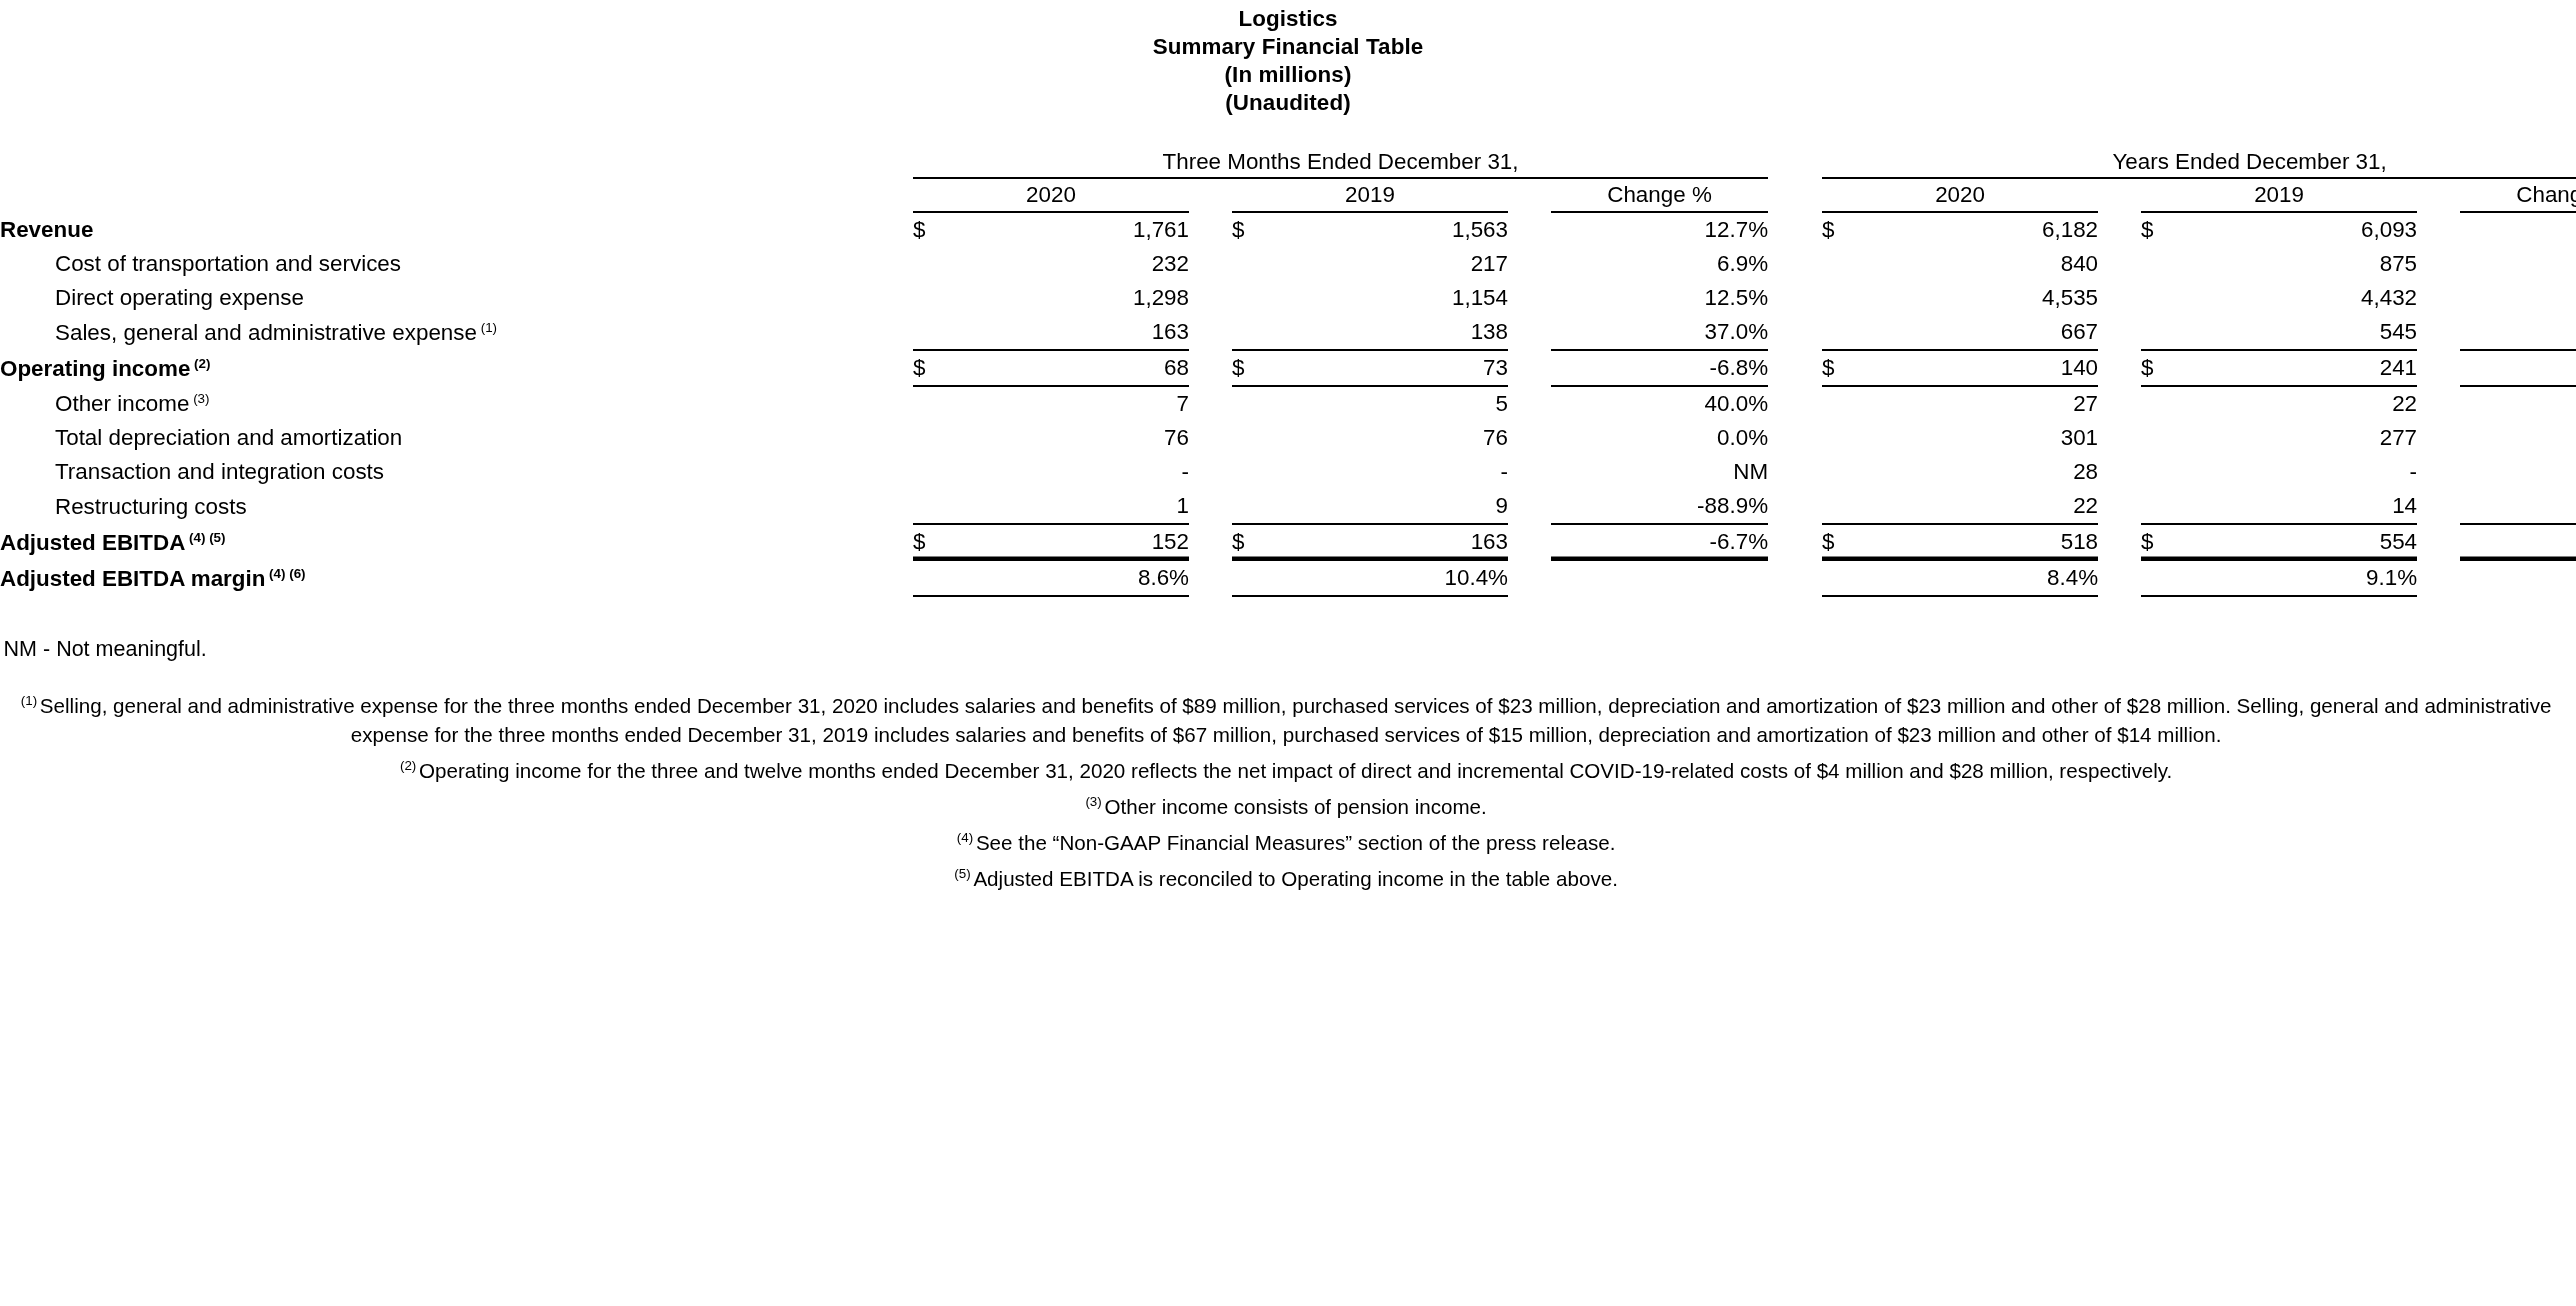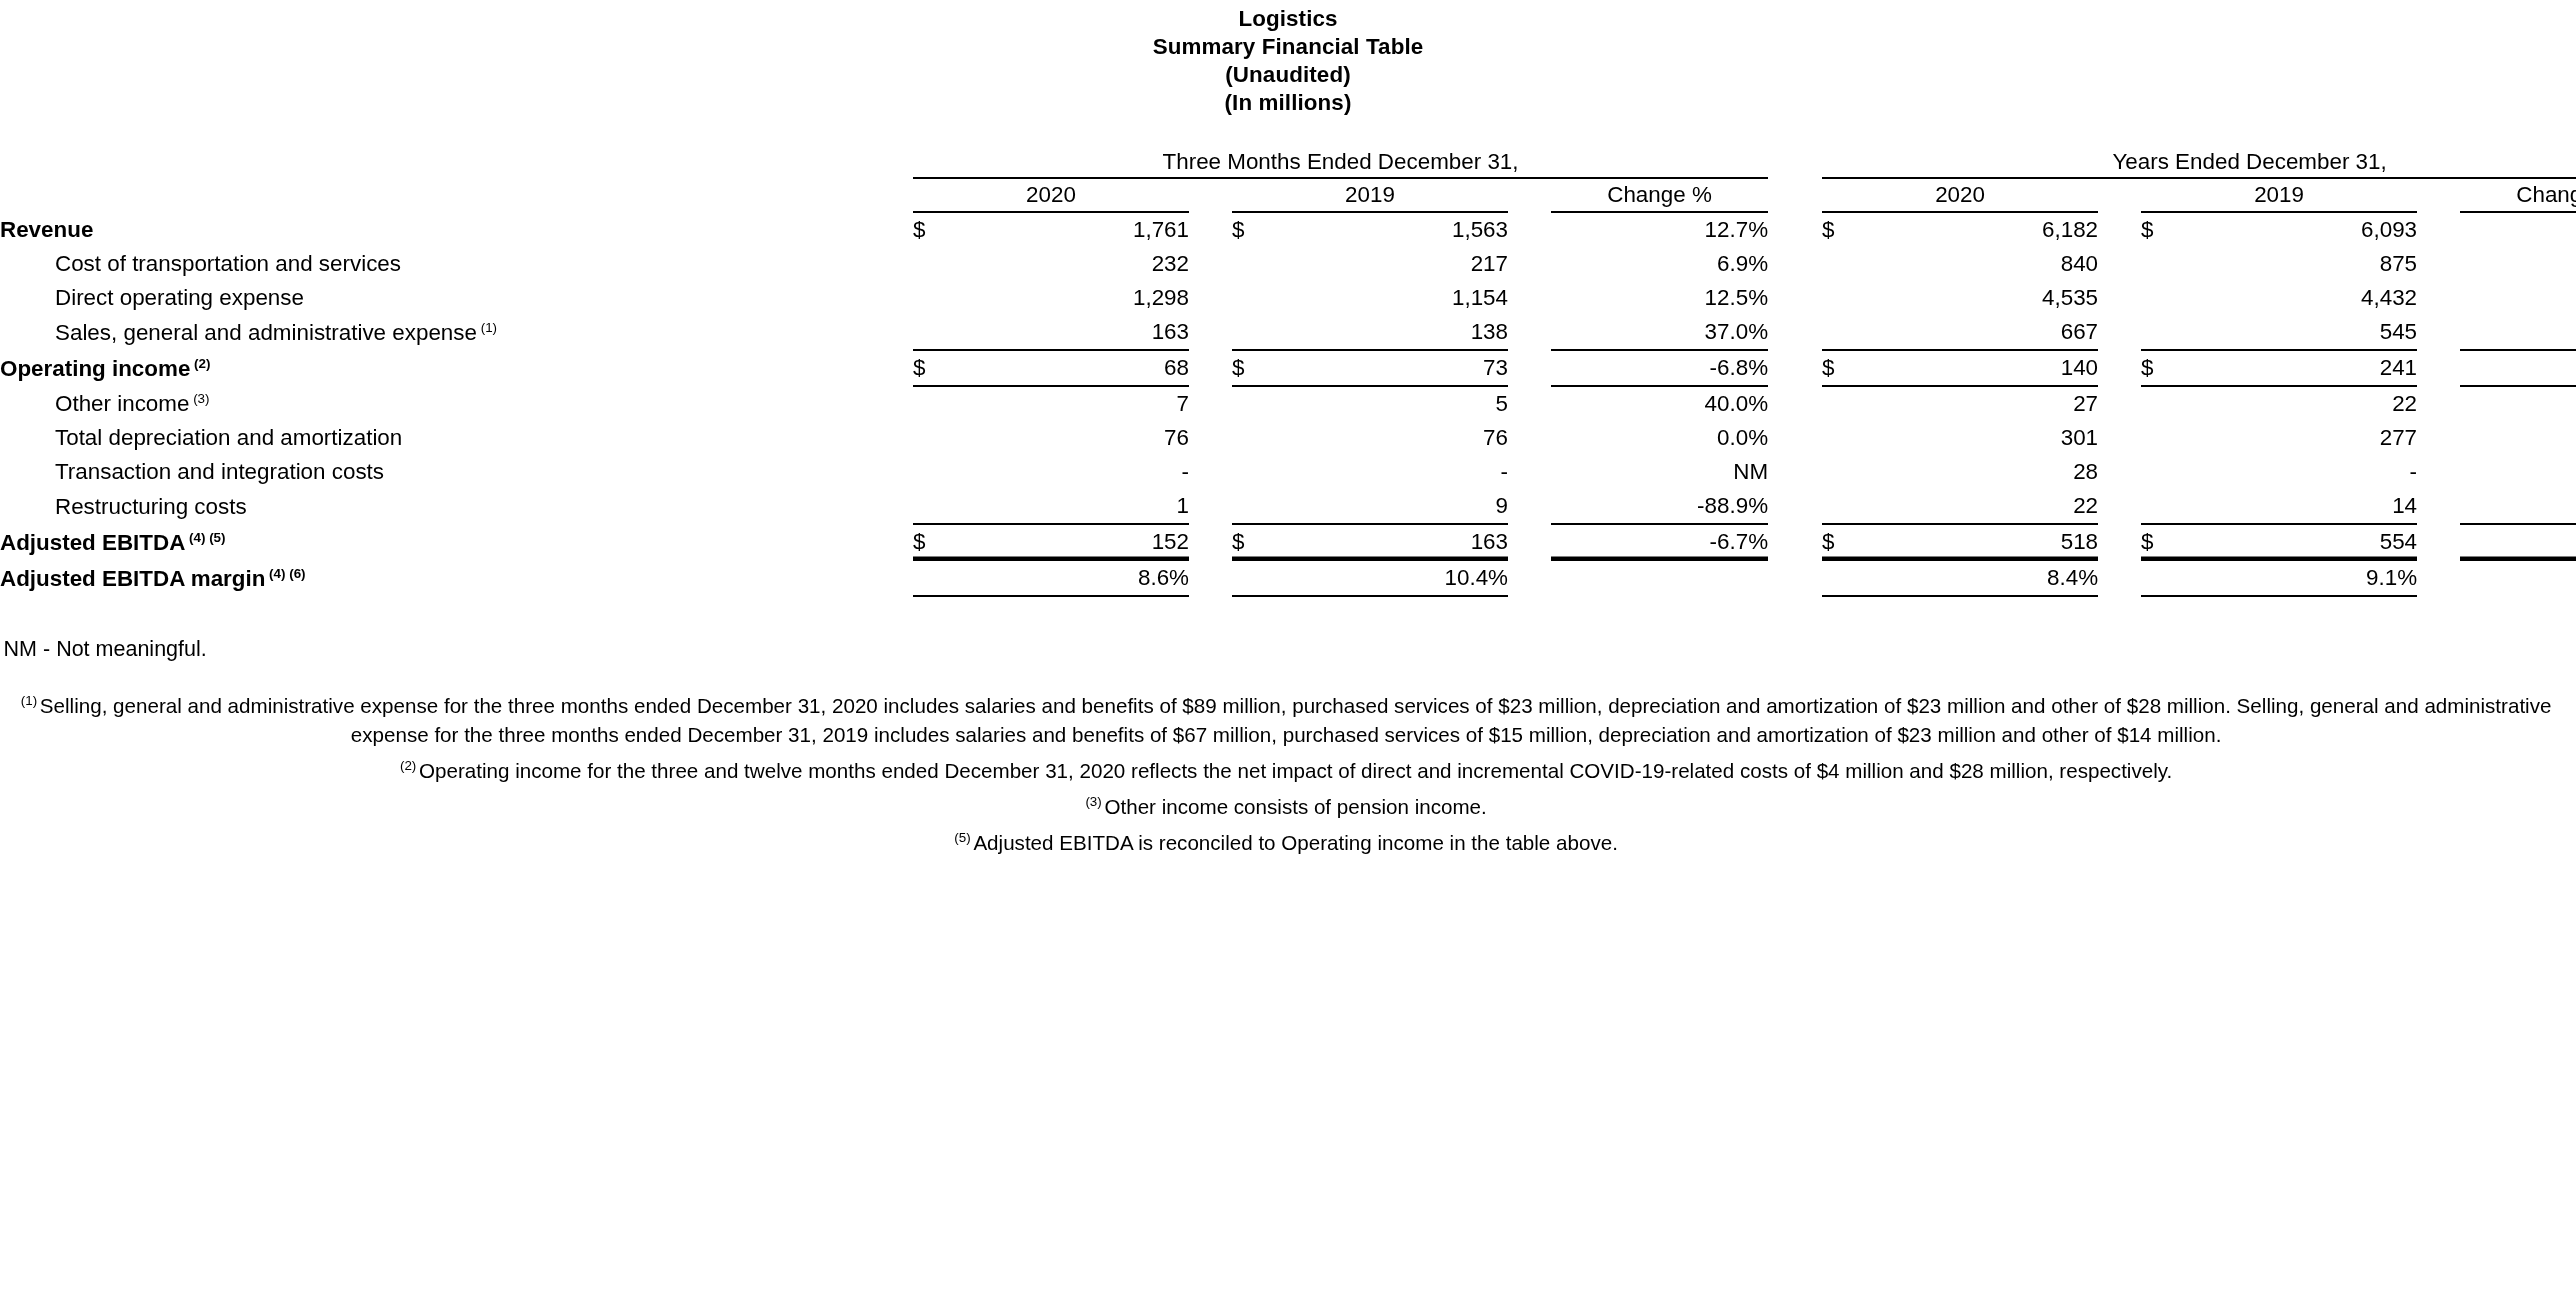--- a/index.html
+++ b/index.html
@@ -134,22 +134,22 @@
     line-height: 0;
     margin-right: 2.7px;
   }
 </style>
 </head>
 <body>
 
 <div class="title-block">
   <div class="title-line">Logistics</div>
   <div class="title-line">Summary Financial Table</div>
+  <div class="title-line">(In millions)</div>
   <div class="title-line">(Unaudited)</div>
-  <div class="title-line">(In millions)</div>
 </div>
 
 <table class="fin-table">
   <colgroup>
     <col class="c-label">
     <col class="c-cur">
       <col class="c-num">
     <col class="c-gap-sm">
     <col class="c-cur">
       <col class="c-num">
@@ -389,16 +389,17 @@
       </tr>
     </tbody>
 </table>
 
 <div class="notes">
   <div class="nm-line">NM - Not meaningful.</div>
   <div id="notes-list">
       <div class="note"><span class="marker">(1)</span><span>Selling, general and administrative expense for the three months ended December 31, 2020 includes salaries and benefits of $89 million, purchased services of $23 million, depreciation and amortization of $23 million and other of $28 million. Selling, general and administrative expense for the three months ended December 31, 2019 includes salaries and benefits of $67 million, purchased services of $15 million, depreciation and amortization of $23 million and other of $14 million.</span></div>
       <div class="note"><span class="marker">(2)</span><span>Operating income for the three and twelve months ended December 31, 2020 reflects the net impact of direct and incremental COVID-19-related costs of $4 million and $28 million, respectively.</span></div>
       <div class="note"><span class="marker">(3)</span><span>Other income consists of pension income.</span></div>
+      <div class="note"><span class="marker">(4)</span><span>See the “Non-GAAP Financial Measures” section of the press release.</span></div>
       <div class="note"><span class="marker">(5)</span><span>Adjusted EBITDA is reconciled to Operating income in the table above.</span></div>
     </div>
 </div>
 
 
 </body></html>

